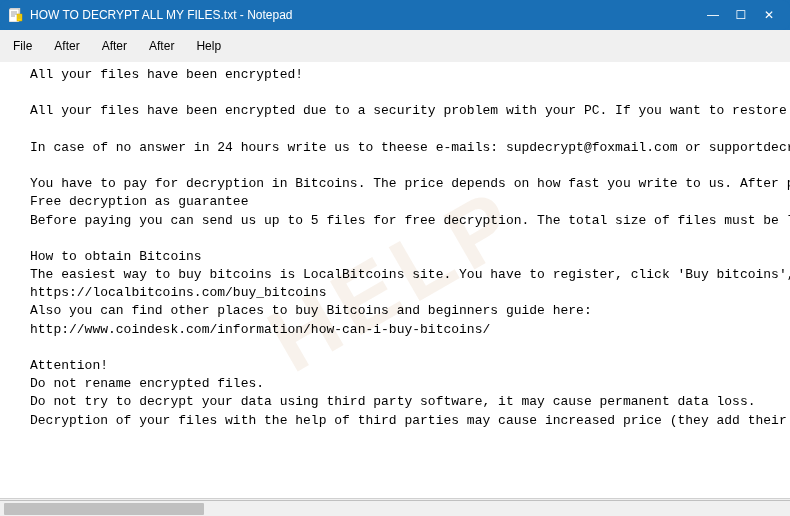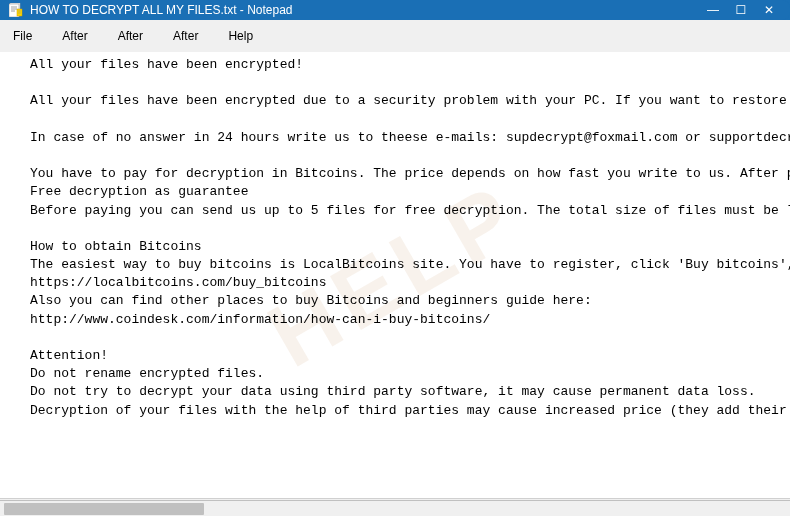--- a/index.html
+++ b/index.html
@@ -14,21 +14,21 @@
       flex-direction: column;
     }
 
     
     .title-bar {
       background: #1a6fb5;
       display: flex;
       align-items: center;
       justify-content: space-between;
       padding: 4px 8px;
-      height: 20px;
+      height: 30px;
       flex-shrink: 0;
       border-radius: 8px;
     }
     .title-bar-left {
       display: flex;
       align-items: center;
       gap: 6px;
     }
     .notepad-icon {
       width: 16px;
@@ -62,21 +62,21 @@
     }
 
     
     .menu-bar {
       background: #f0f0f0;
       display: flex;
       align-items: center;
       padding: 16px 4px;
       height: 22px;
       flex-shrink: 0;
-      gap: 12px;
+      gap: 4px;
     }
     .menu-item {
       padding: 2px 8px;
       font-family: 'Segoe UI', Arial, sans-serif;
       font-size: 12px;
       color: #000;
       cursor: pointer;
       border: 1px solid transparent;
     }
 

